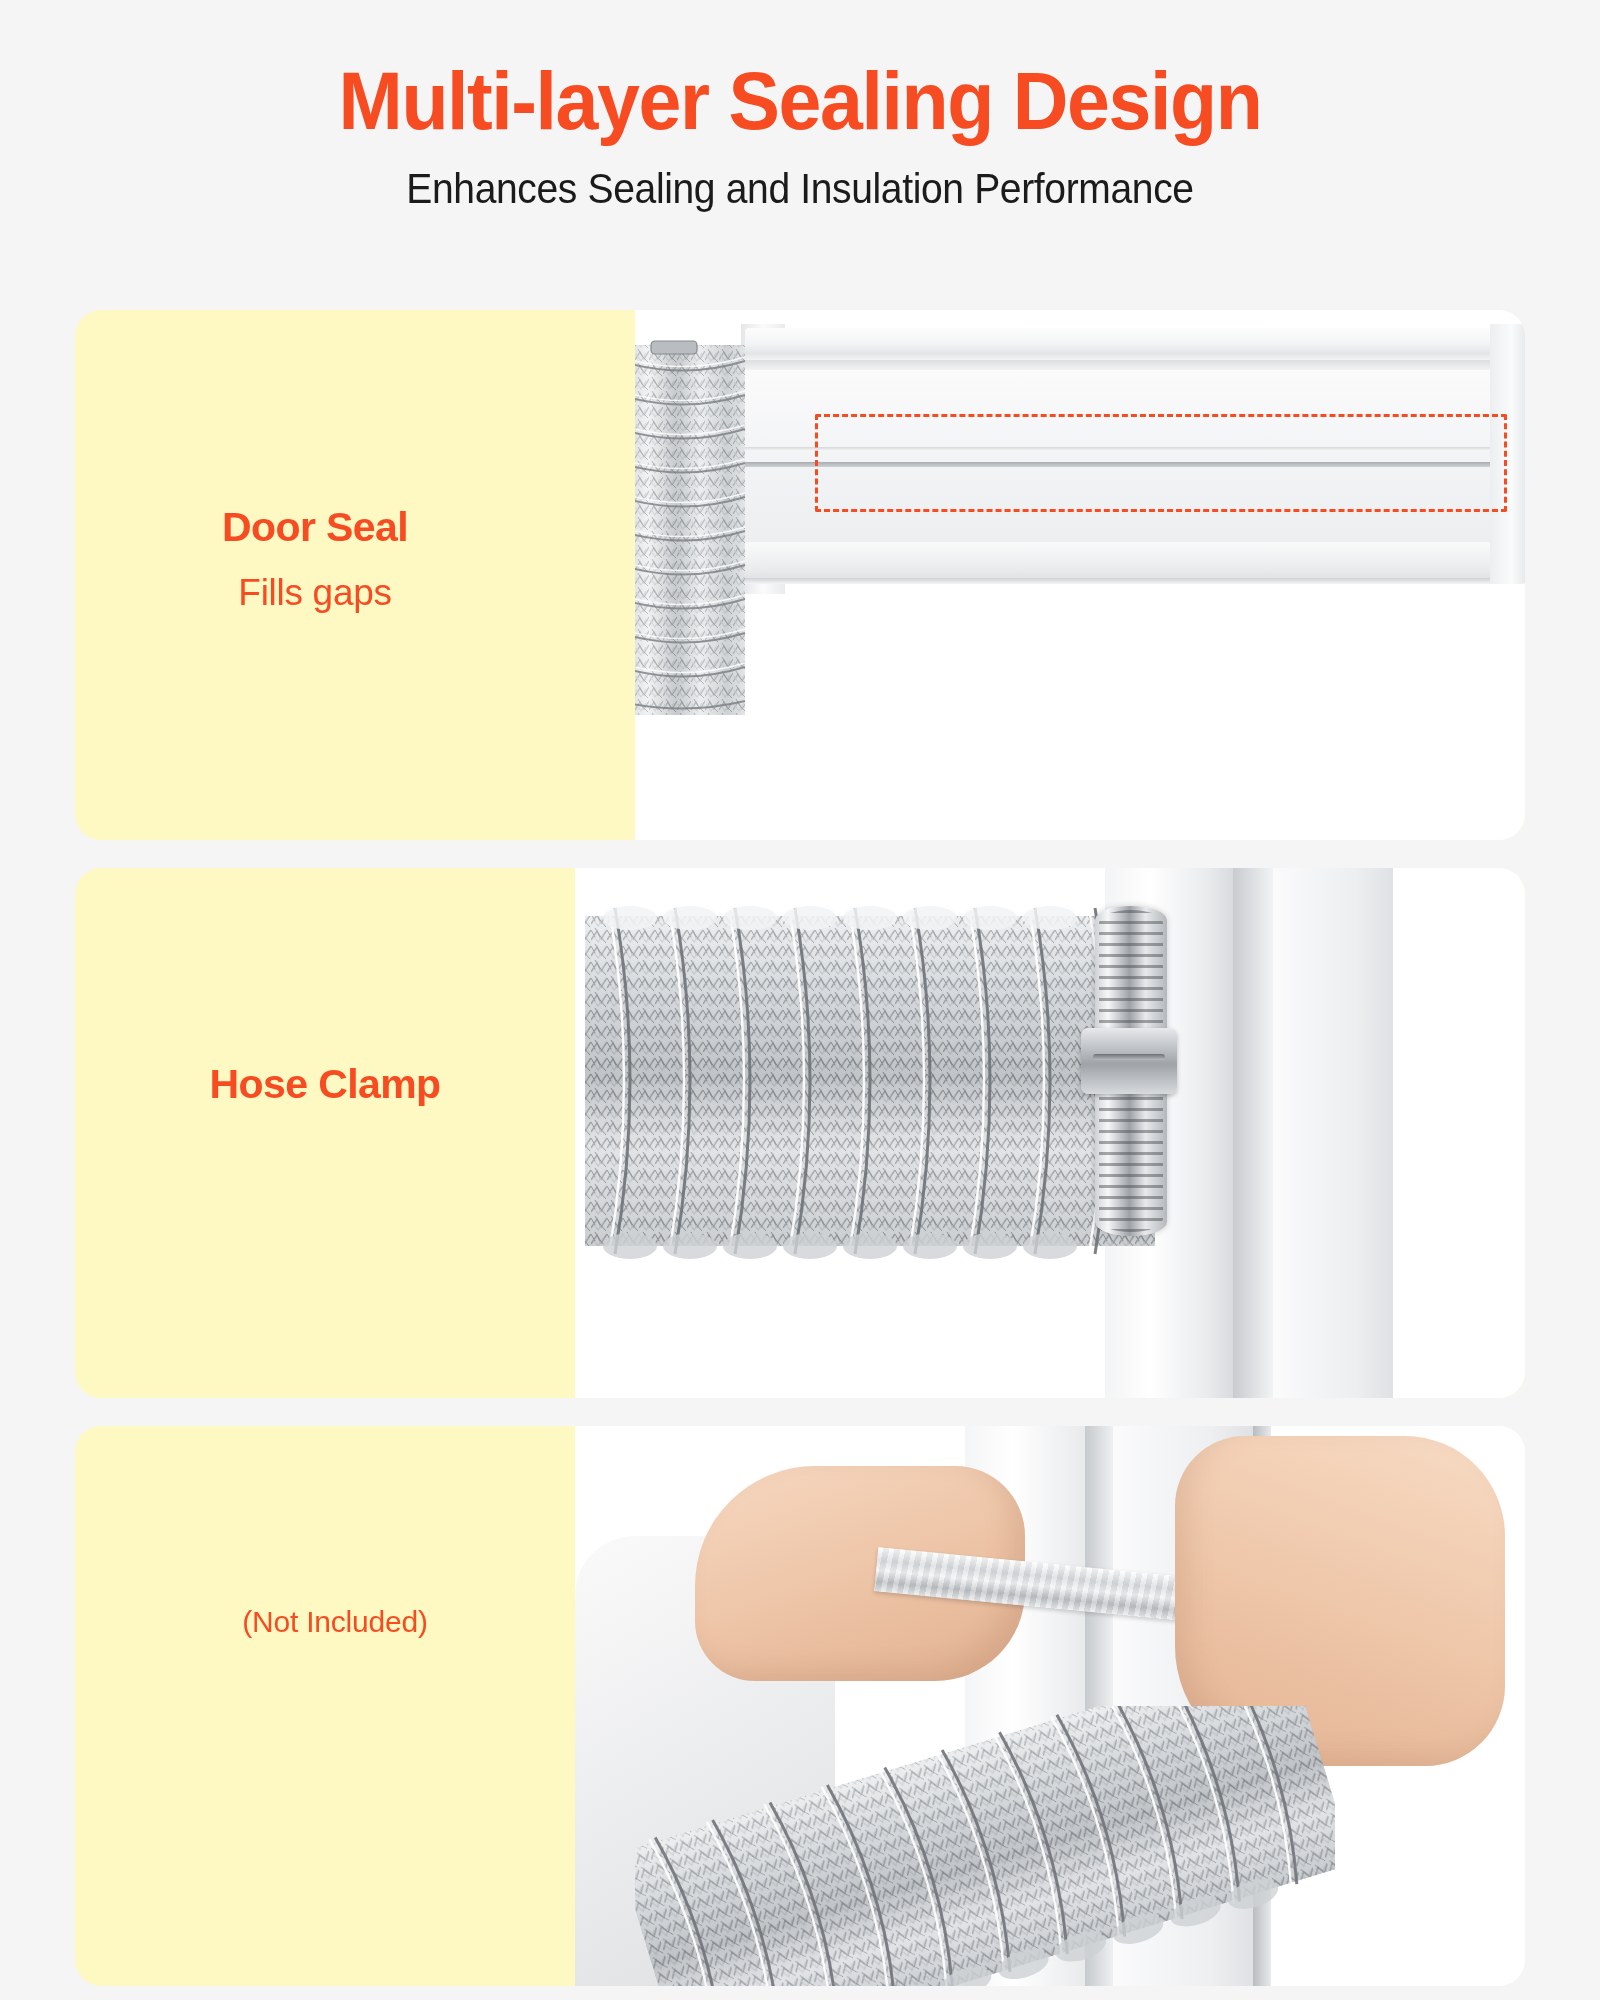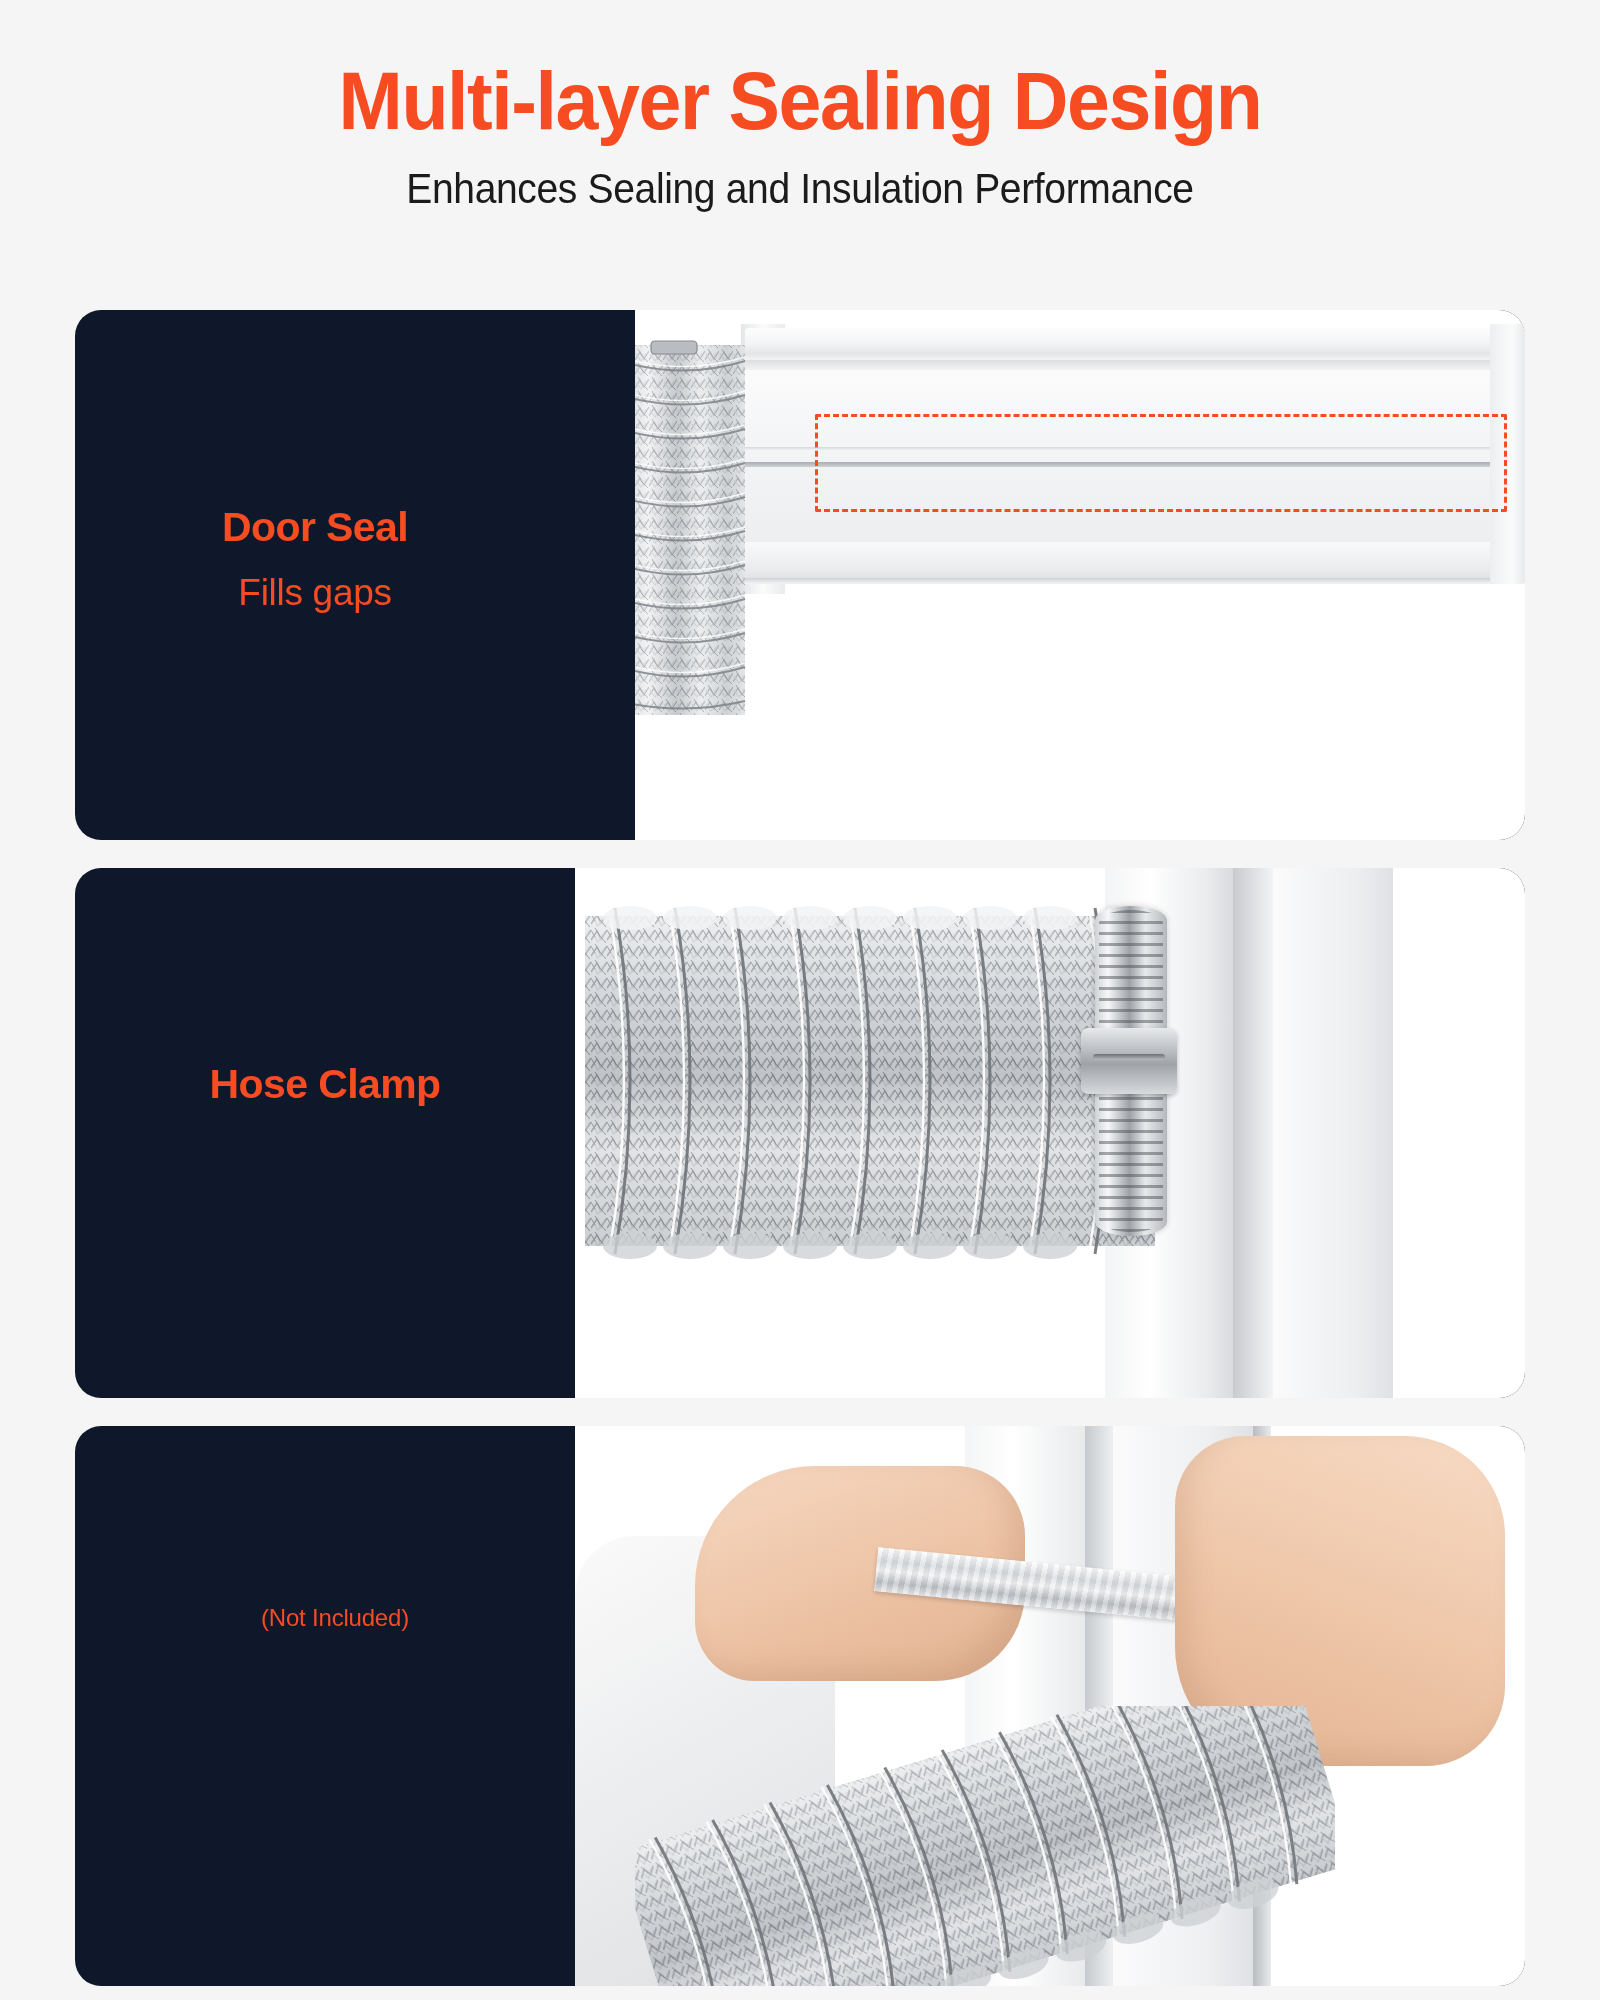--- a/index.html
+++ b/index.html
@@ -21,35 +21,35 @@
     font-family:"Liberation Sans",sans-serif;
   }
   .subtitle{
     margin-top:22px;font-size:42px;color:#1b1b1b;font-weight:400;
     transform:scaleX(.93);letter-spacing:-.4px;
   }
 
   
   .card{
     position:absolute;left:75px;width:1450px;
-    background:#0f172a;border-radius:26px;overflow:hidden;
+    background:#fef9c3;border-radius:26px;overflow:hidden;
   }
   #card1{top:310px;height:530px;}
   #card2{top:868px;height:530px;}
   #card3{top:1426px;height:560px;}
 
   .card-inner{position:relative;width:100%;height:100%;}
 
   .caption{
     position:absolute;left:0;width:480px;text-align:center;
     color:#f74b22;
   }
   .cap-title{font-size:41px;font-weight:bold;letter-spacing:-.6px;line-height:1.1;}
   .cap-sub{font-size:37px;font-weight:400;line-height:1.18;margin-top:21px;letter-spacing:-.3px;}
-  .cap-note{font-size:24px;font-weight:400;line-height:1.1;margin-top:4px;letter-spacing:-.2px;}
+  .cap-note{font-size:30px;font-weight:400;line-height:1.1;margin-top:4px;letter-spacing:-.2px;}
 
   #cap1{top:195px;}
   #cap2{top:194px;width:500px;}
   #cap3{top:175px;width:560px;left:-20px;}
 
   
   .photo{position:absolute;overflow:hidden;}
 
   
   #photo1{left:560px;top:0;width:890px;height:530px;background:#fff;}

